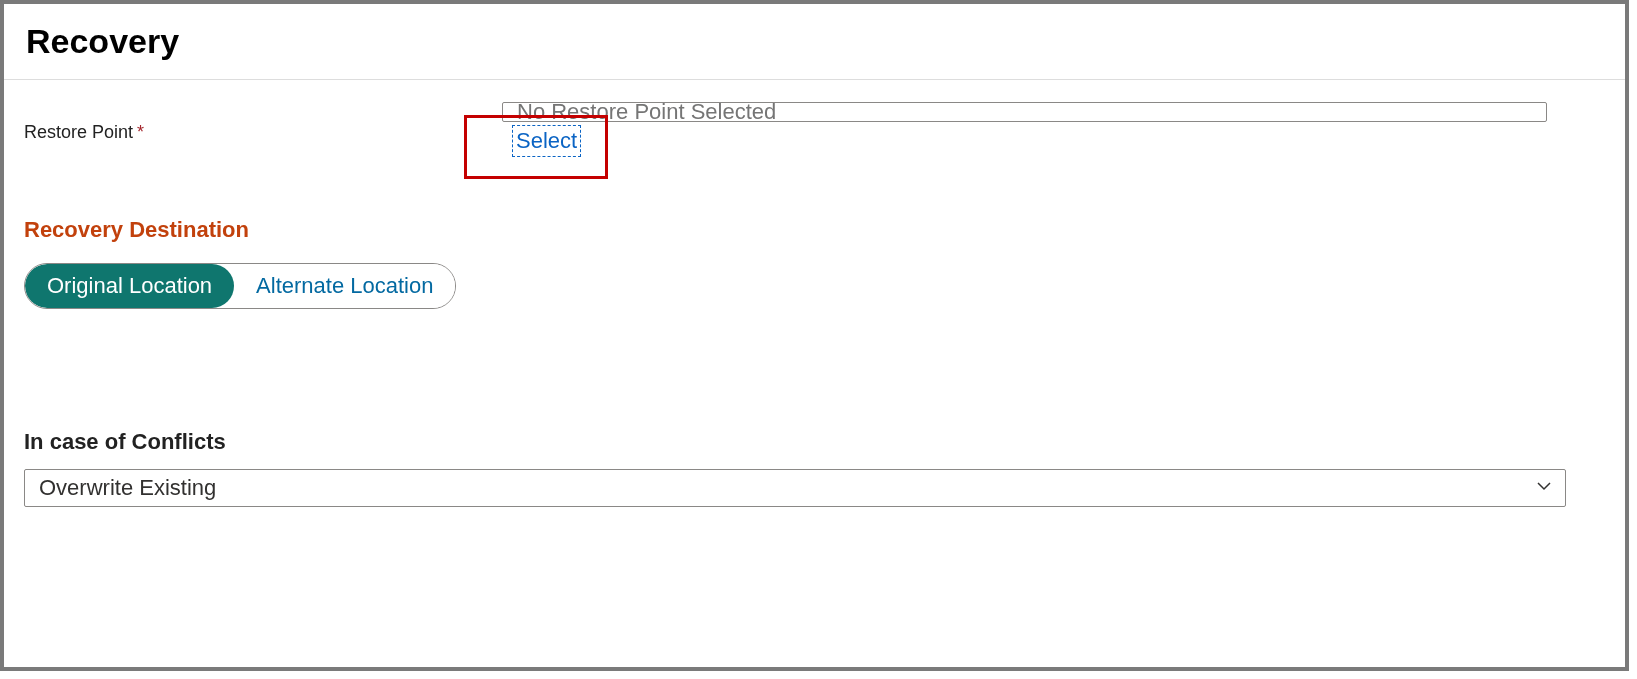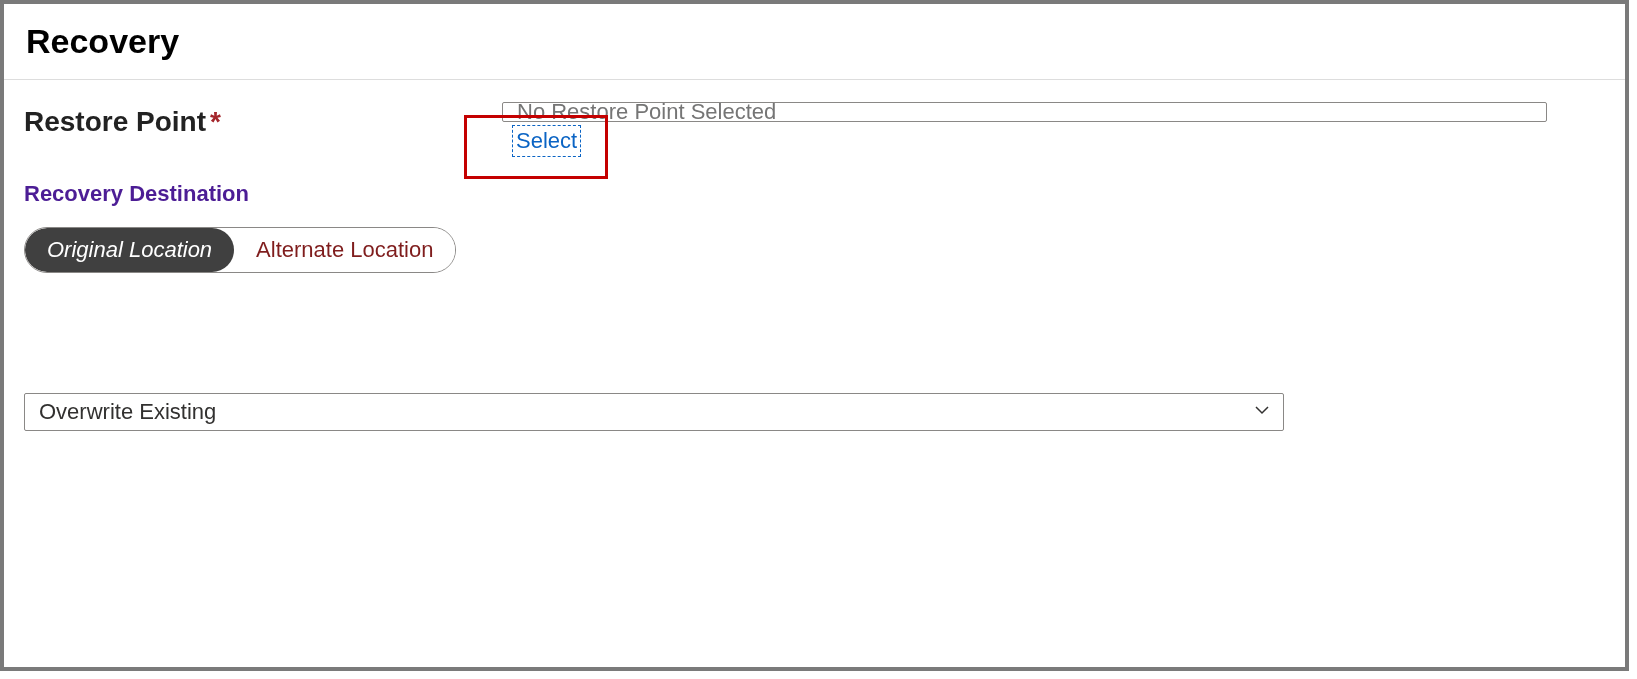--- a/index.html
+++ b/index.html
@@ -30,24 +30,25 @@
   .content {
     padding: 22px 20px 0 20px;
   }
   .field-row {
     display: flex;
     align-items: flex-start;
     margin-bottom: 10px;
   }
   .field-label {
     width: 478px;
-    font-size: 28px;
-    font-weight: 700;
+    font-size: 18px;
+    font-weight: 400;
     color: #222;
     padding-top: 4px;
+    margin-top: 16px;
   }
   .required {
     color: #a4262c;
     margin-left: 4px;
   }
   .field-input-col {
     flex: 1;
     position: relative;
   }
   .textbox {
@@ -81,61 +82,60 @@
     top: -10px;
     left: -38px;
     width: 138px;
     height: 58px;
     border: 3px solid #c40000;
     pointer-events: none;
   }
   .section-label {
     font-size: 22px;
     font-weight: 600;
-    color: #4c1d95;
-    margin-top: 24px;
+    color: #c2410c;
+    margin-top: 60px;
     margin-bottom: 20px;
   }
   .pill-group {
     display: inline-flex;
     border: 1px solid #8a8886;
     border-radius: 24px;
     overflow: hidden;
     height: 44px;
   }
   .pill-option {
     display: flex;
     align-items: center;
     padding: 0 22px;
     font-size: 22px;
     cursor: pointer;
     user-select: none;
   }
   .pill-option.selected {
-    background: #404040;
+    background: #0f766e;
     color: #fff;
     border-radius: 24px;
     font-weight: 400;
-    font-style: italic;
   }
   .pill-option.unselected {
     background: #fff;
-    color: #7f1d1d;
+    color: #0369a1;
   }
   .conflicts-section {
     margin-top: 120px;
   }
   .conflicts-label {
     font-size: 22px;
     font-weight: 600;
     color: #222;
     margin-bottom: 14px;
   }
   .dropdown {
-    width: 1260px;
+    width: 1542px;
     height: 38px;
     border: 1px solid #8a8886;
     border-radius: 2px;
     background: #fff;
     display: flex;
     align-items: center;
     justify-content: space-between;
     padding: 0 12px 0 14px;
     font-size: 22px;
     color: #323130;
@@ -172,20 +172,21 @@
     </div>
 
     <div class="section-label">Recovery Destination</div>
 
     <div class="pill-group">
       <div class="pill-option selected">Original Location</div>
       <div class="pill-option unselected">Alternate Location</div>
     </div>
 
     <div class="conflicts-section">
+      <div class="conflicts-label">In case of Conflicts</div>
       <div class="dropdown">
         <span>Overwrite Existing</span>
         <span class="chevron">
           <svg viewBox="0 0 24 24" fill="none" stroke="#323130" stroke-width="2">
             <polyline points="4,8 12,16 20,8"></polyline>
           </svg>
         </span>
       </div>
     </div>
 

